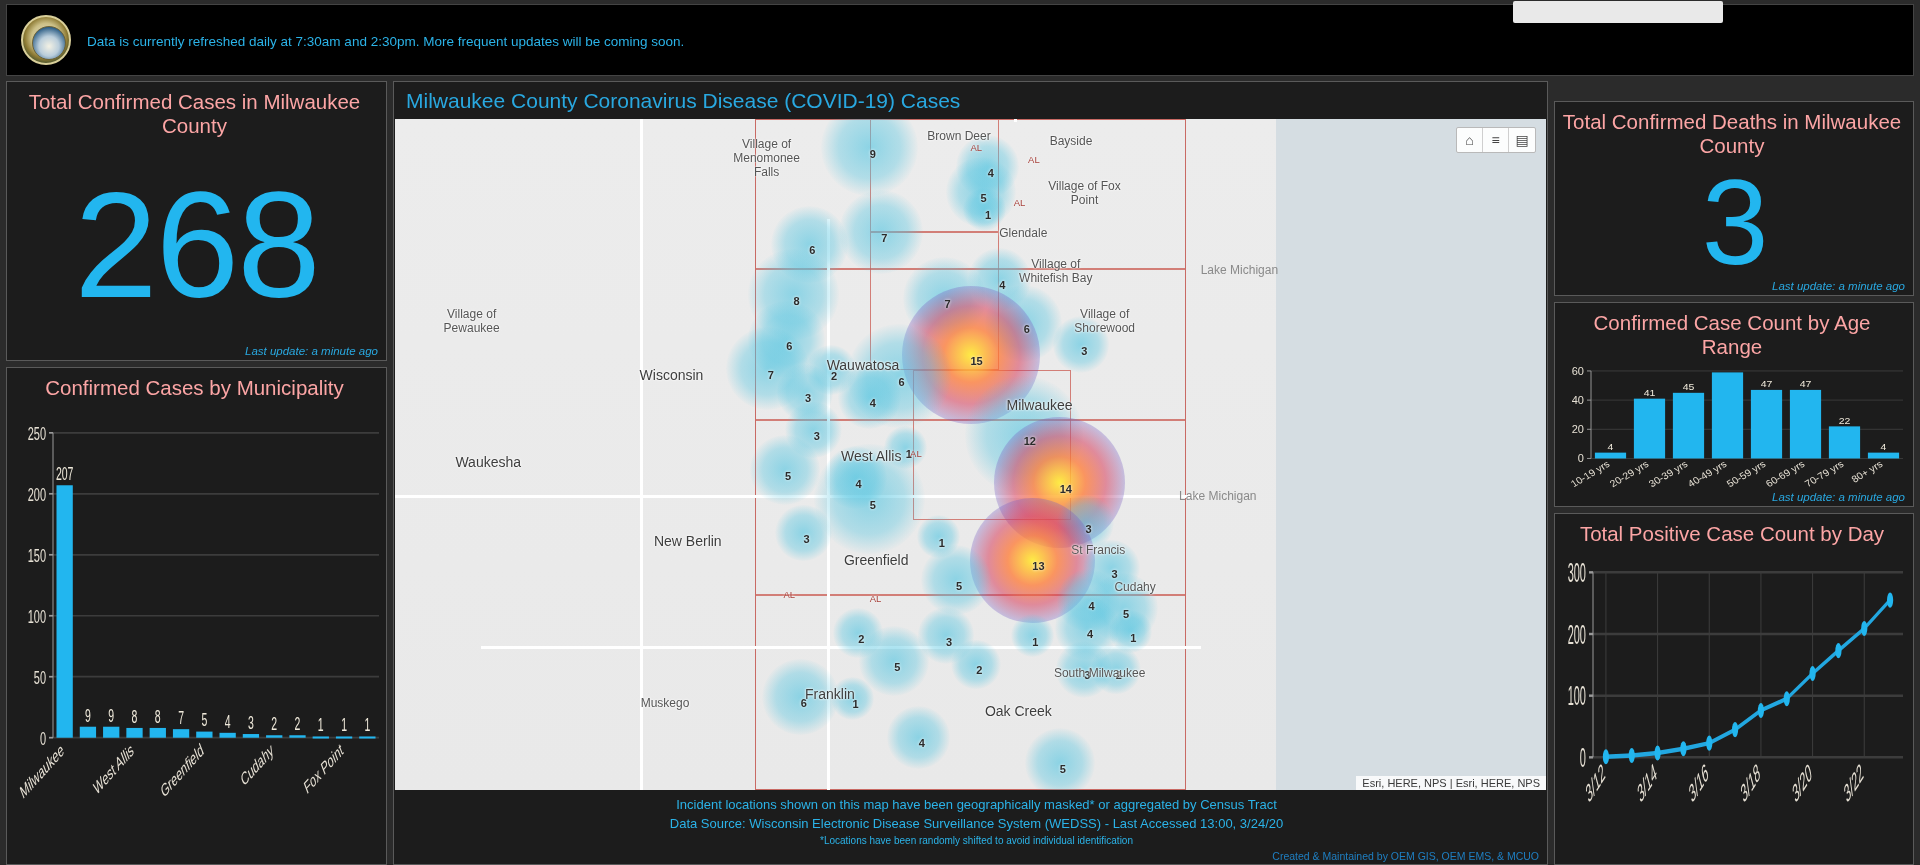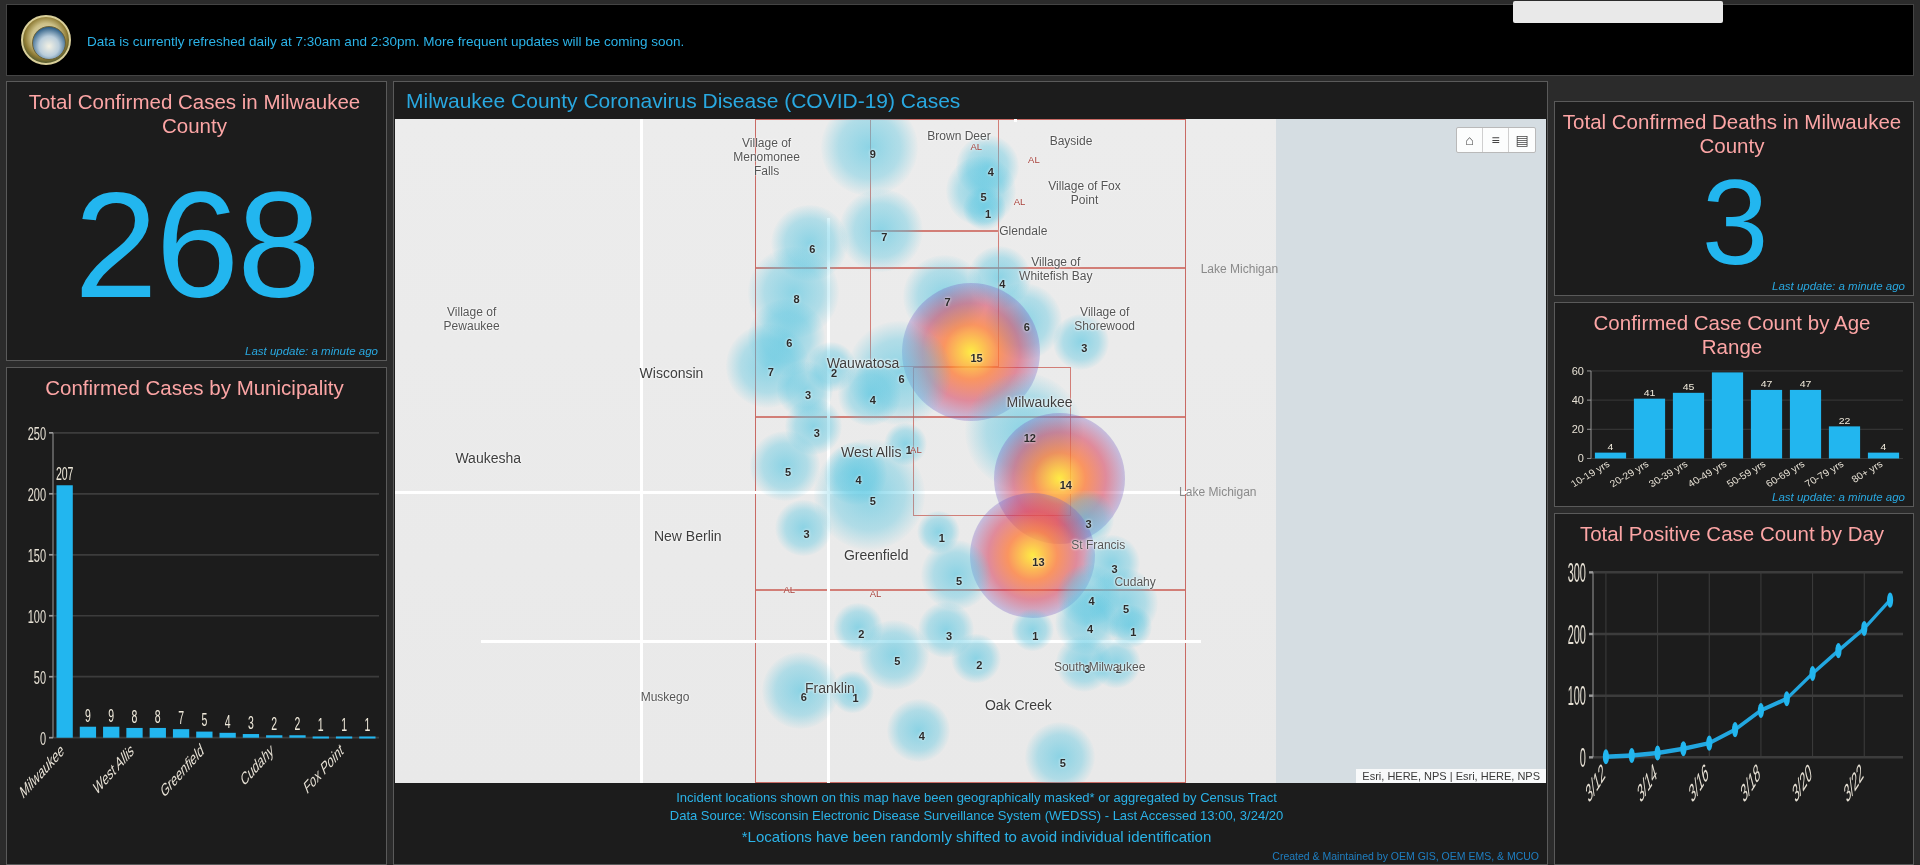--- a/index.html
+++ b/index.html
@@ -173,21 +173,21 @@
     background: rgba(255,255,255,.82);
     color: #3a3a3a; font-size: 11px;
     padding: 1px 6px;
   }
   .map-notes {
     background: #1c1c1c;
     text-align: center;
     padding: 6px 0 2px 12px;
   }
   .map-note { color: #2bb3e8; font-size: 13px; line-height: 1.45; }
-  .map-note.small { font-size: 15px; }
+  .map-note.small { font-size: 10px; }
   .credit {
     color: #1f7fc2; font-size: 10.5px; text-align: right;
     padding: 2px 8px 0 0;
   }
 
   
   .panel-muni  { flex: 1 1 auto; }
   .panel-age   { height: 205px; flex: 0 0 205px; }
   .panel-day   { flex: 1 1 auto; }
 

